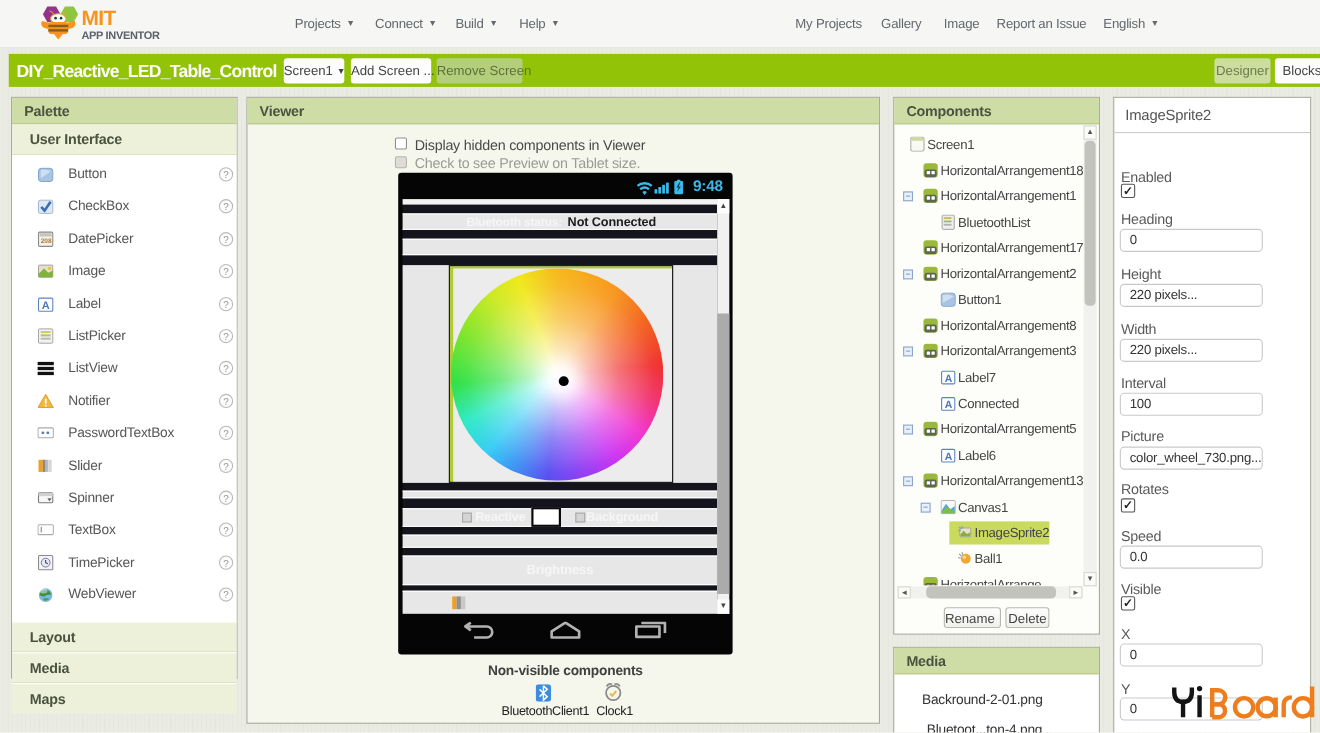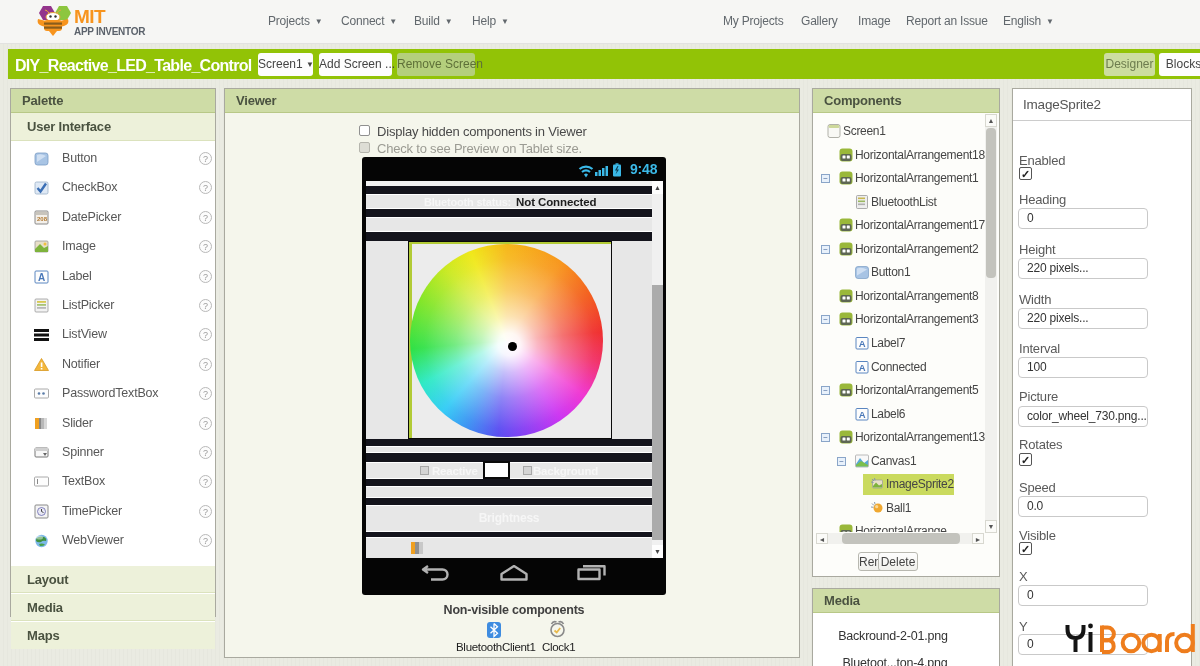--- a/index.html
+++ b/index.html
@@ -455,21 +455,21 @@
 <div class="abs" style="left:0;top:0;width:12px;height:13px;background:#fbfbf8;border:1px solid #d8d8d0;text-align:center;font-size:7px;color:#555;line-height:12px">▲</div>
 <div class="abs" style="left:1px;top:14px;width:10px;height:150px;background:#c3c3bd;border-radius:4px"></div>
 <div class="abs" style="left:0;top:406px;width:12px;height:13px;background:#fbfbf8;border:1px solid #d8d8d0;text-align:center;font-size:7px;color:#555;line-height:12px">▼</div>
 </div>
 <div class="abs" style="left:816px;top:533px;width:168px;height:11px;background:#f1f1ee;z-index:6">
 <div class="abs" style="left:0;top:0;width:12px;height:11px;background:#fbfbf8;border:1px solid #d8d8d0;text-align:center;font-size:7px;color:#555;line-height:11px">◄</div>
 <div class="abs" style="left:26px;top:0px;width:118px;height:11px;background:#c3c3bd;border-radius:4px"></div>
 <div class="abs" style="left:156px;top:0;width:12px;height:11px;background:#fbfbf8;border:1px solid #d8d8d0;text-align:center;font-size:7px;color:#555;line-height:11px">►</div>
 </div>
 <span class="abs" style="left:858px;top:552px;width:52px;height:19px;background:linear-gradient(#fdfdfd,#f0f0ec);border:1px solid #b8b8b0;border-radius:3px;font-size:12px;color:#444;text-align:left;line-height:18px;z-index:6">Rename</span>
-<span class="abs" style="left:878px;top:552px;width:40px;height:19px;background:linear-gradient(#fdfdfd,#f0f0ec);border:1px solid #b8b8b0;border-radius:3px;font-size:12px;color:#444;text-align:center;line-height:18px;z-index:6">Delete</span>
+<span class="abs" style="left:914px;top:552px;width:40px;height:19px;background:linear-gradient(#fdfdfd,#f0f0ec);border:1px solid #b8b8b0;border-radius:3px;font-size:12px;color:#444;text-align:center;line-height:18px;z-index:6">Delete</span>
 
 <svg class="abs" style="left:1064px;top:620px;z-index:50" width="136" height="36" viewBox="0 0 136 36">
   <g fill="none" stroke="#141414" stroke-width="4" stroke-linejoin="round">
     <path d="M3.5 5 v4 q0 9 8 9 v14"></path>
     <path d="M19.5 5 v4 q0 9 -8 9"></path>
     <path d="M26.5 12 V32"></path>
   </g>
   <circle cx="26.5" cy="6" r="2.4" fill="#141414"></circle>
   <g fill="none" stroke="#ee7d1d" stroke-width="4" stroke-linejoin="round">
     <path d="M38 5.5 V32"></path>

